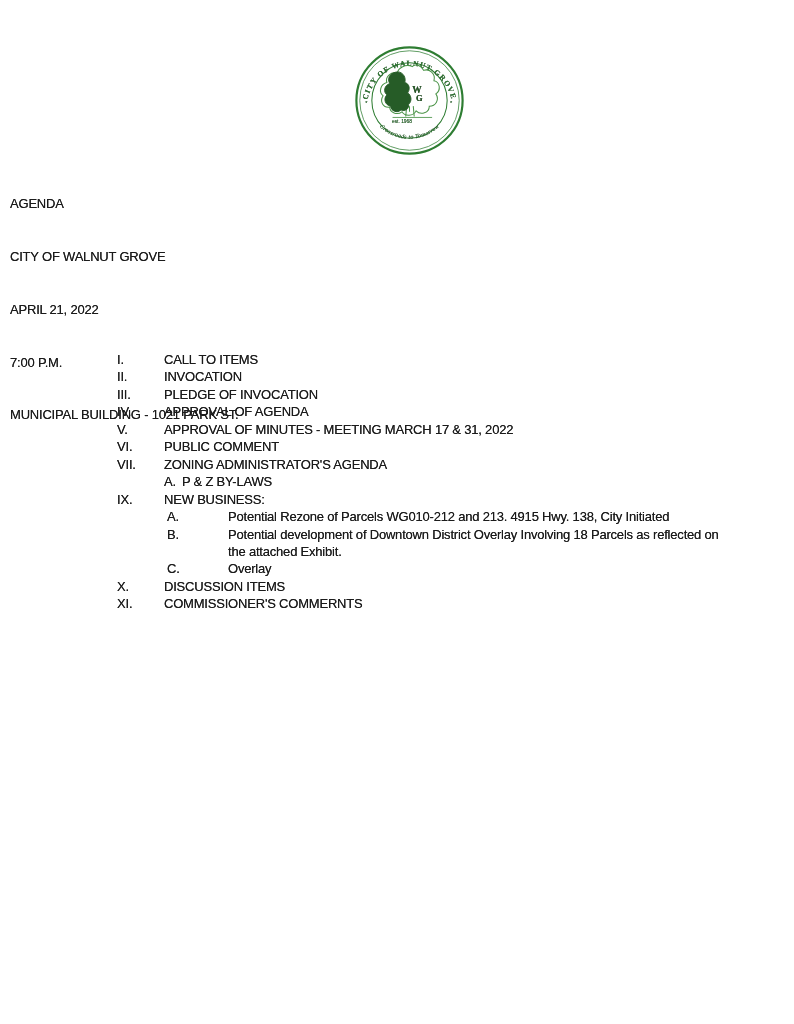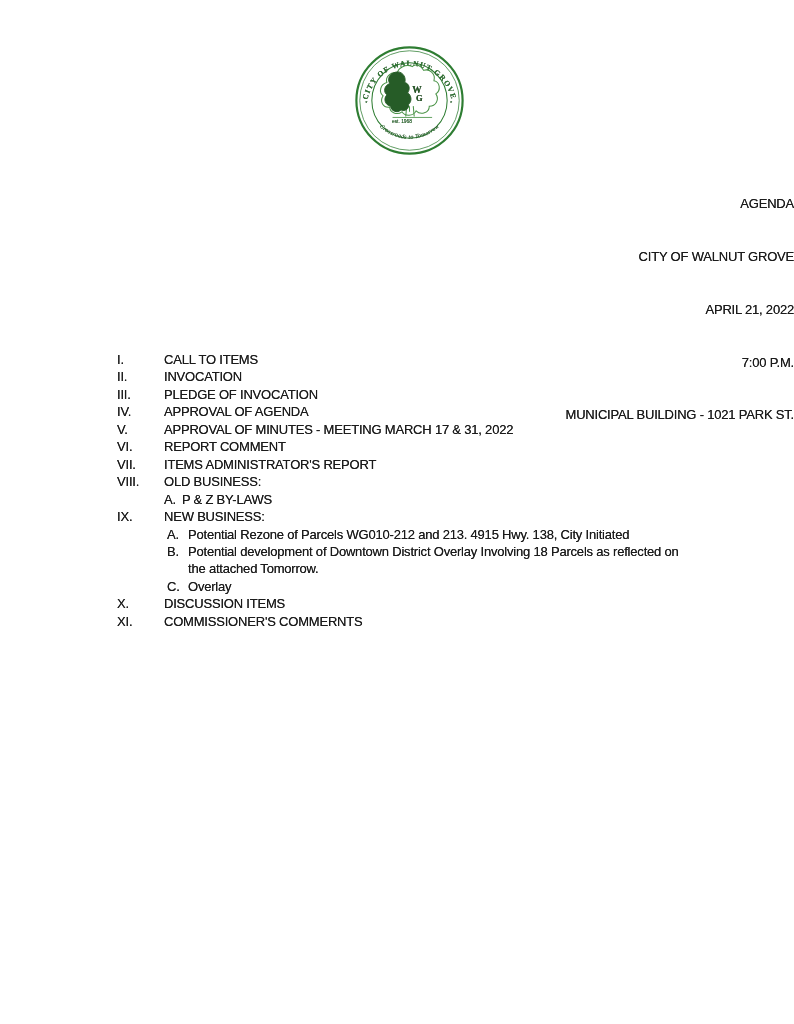--- a/index.html
+++ b/index.html
@@ -24,21 +24,21 @@
     height: 113px;
   }
   .seal svg { width: 100%; height: 100%; display: block; }
 
   
   .header-block {
     position: absolute;
     top: 160px;
     left: 10px;
     width: 784px;
-    text-align: right;
+    text-align: left;
     font-size: 13px;
     line-height: 17.6px;
     letter-spacing: -0.2px;
     white-space: pre;
   }
 
   
   .agenda {
     position: absolute;
     top: 351px;
@@ -51,21 +51,21 @@
   .num { flex: 0 0 47px; white-space: nowrap; }
   .lbl { white-space: nowrap; }
 
   
   .sub-flush { margin-left: 47px; }
   .flush-letter { margin-right: 6px; white-space: nowrap; }
 
   
   .sub { margin-left: 50px; }
   .letter { flex: 0 0 21px; white-space: nowrap; }
-  .subtext .tline { white-space: nowrap; }
+  .subtext .tline { white-space: nowrap; margin-left: 40px; }
 </style>
 </head>
 <body>
 
 <div class="page">
 
   <div class="seal">
     <svg viewBox="0 0 120 120">
       <g fill="none" stroke="#2e7d32">
         <circle cx="60" cy="60" r="56.4" stroke-width="2.3"></circle>
@@ -129,51 +129,47 @@
     <div class="row">
       <span class="num">IV.</span>
       <span class="lbl">APPROVAL OF AGENDA</span>
     </div>
     <div class="row">
       <span class="num">V.</span>
       <span class="lbl">APPROVAL OF MINUTES - MEETING MARCH 17 &amp; 31, 2022</span>
     </div>
     <div class="row">
       <span class="num">VI.</span>
-      <span class="lbl">REPORT COMMENT</span>
+      <span class="lbl">PUBLIC COMMENT</span>
     </div>
     <div class="row">
       <span class="num">VII.</span>
-      <span class="lbl">ITEMS ADMINISTRATOR'S REPORT</span>
+      <span class="lbl">ZONING ADMINISTRATOR'S AGENDA</span>
     </div>
 
-    <div class="row">
-      <span class="num">VIII.</span>
-      <span class="lbl">OLD BUSINESS:</span>
-    </div>
     <div class="row sub-flush">
       <span class="flush-letter">A.</span>
       <span class="lbl">P &amp; Z BY-LAWS</span>
     </div>
 
     <div class="row">
       <span class="num">IX.</span>
       <span class="lbl">NEW BUSINESS:</span>
     </div>
     <div class="row sub">
       <span class="letter">A.</span>
       <div class="subtext">
         <div class="tline">Potential Rezone of Parcels WG010-212 and 213. 4915 Hwy. 138, City Initiated</div>
       </div>
     </div>
     <div class="row sub">
       <span class="letter">B.</span>
       <div class="subtext">
         <div class="tline">Potential development of Downtown District Overlay Involving 18 Parcels as reflected on</div>
-        <div class="tline">the attached Tomorrow.</div>
+        <div class="tline">the attached Exhibit.</div>
       </div>
     </div>
     <div class="row sub">
       <span class="letter">C.</span>
       <div class="subtext">
         <div class="tline">Overlay</div>
       </div>
     </div>
 
     <div class="row">

